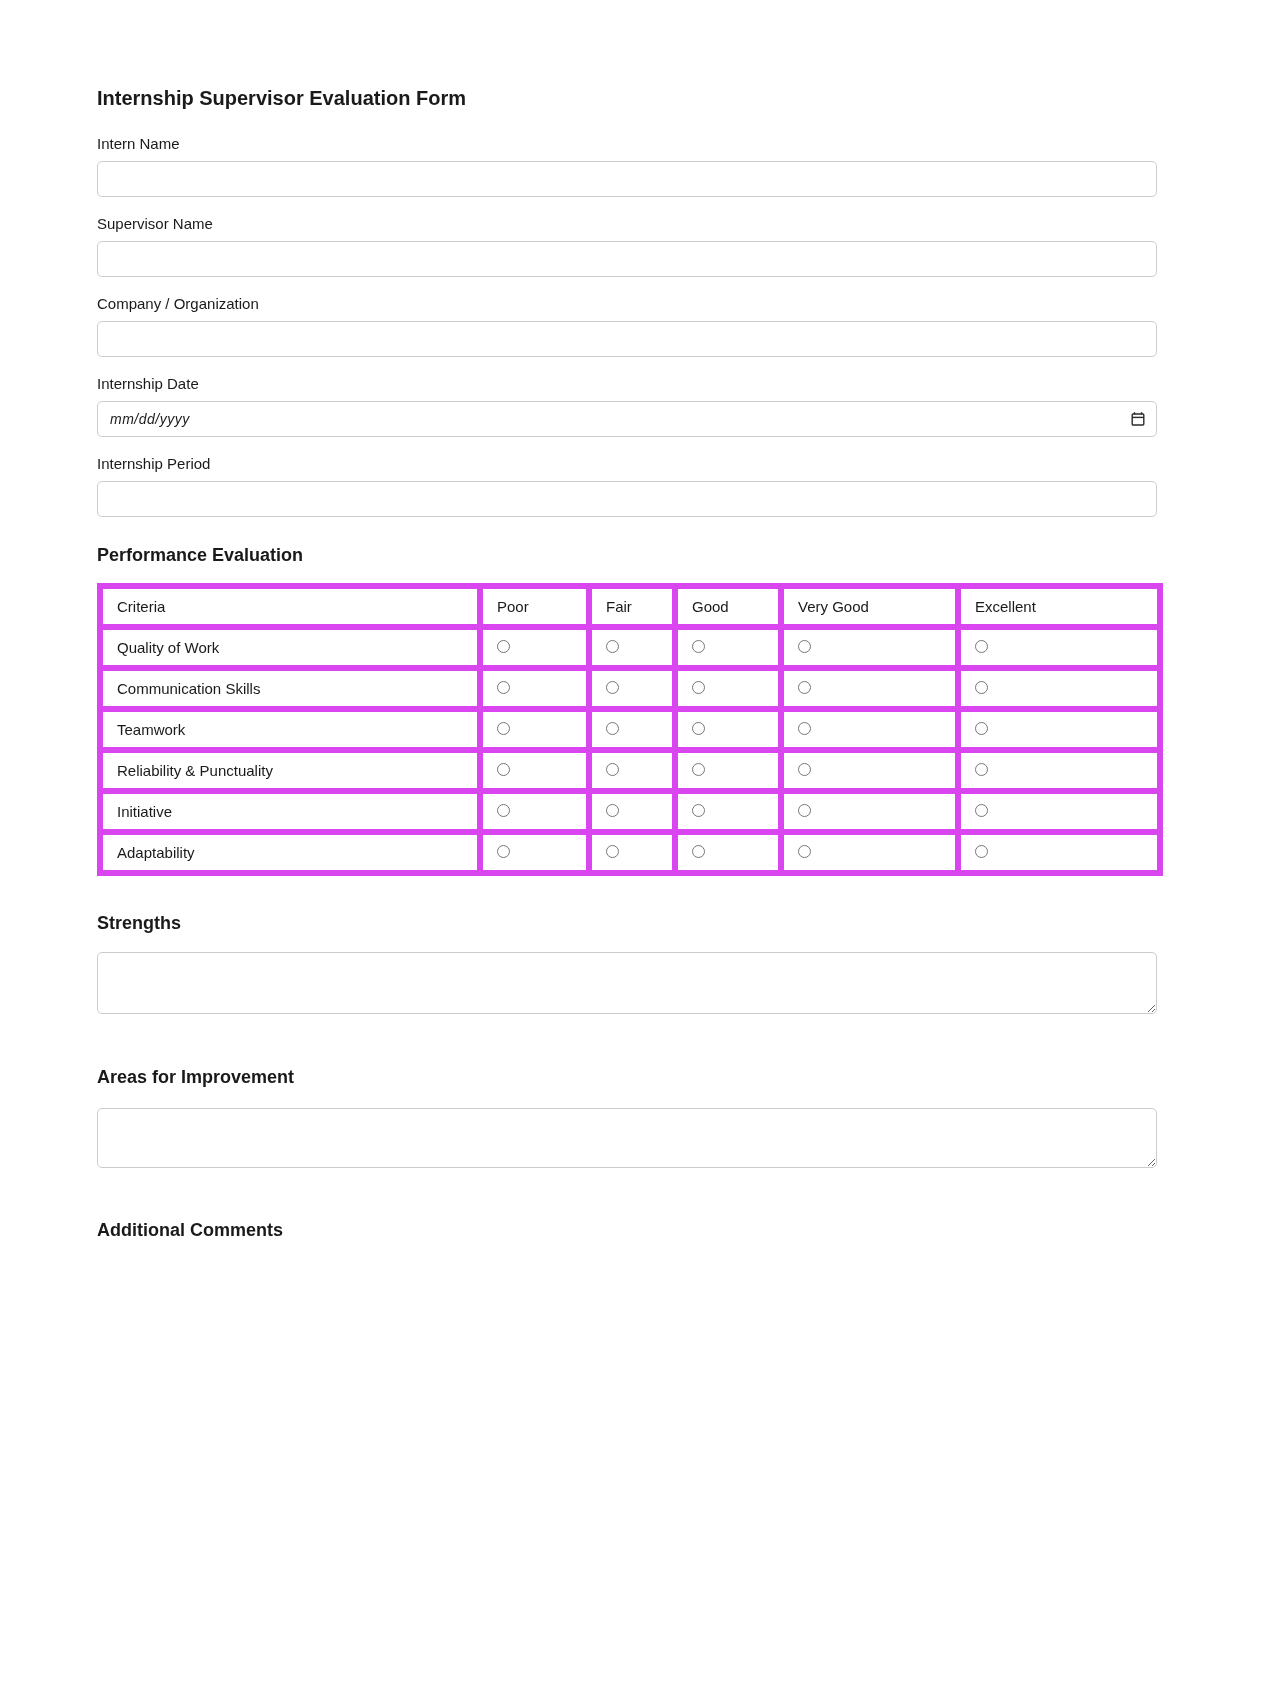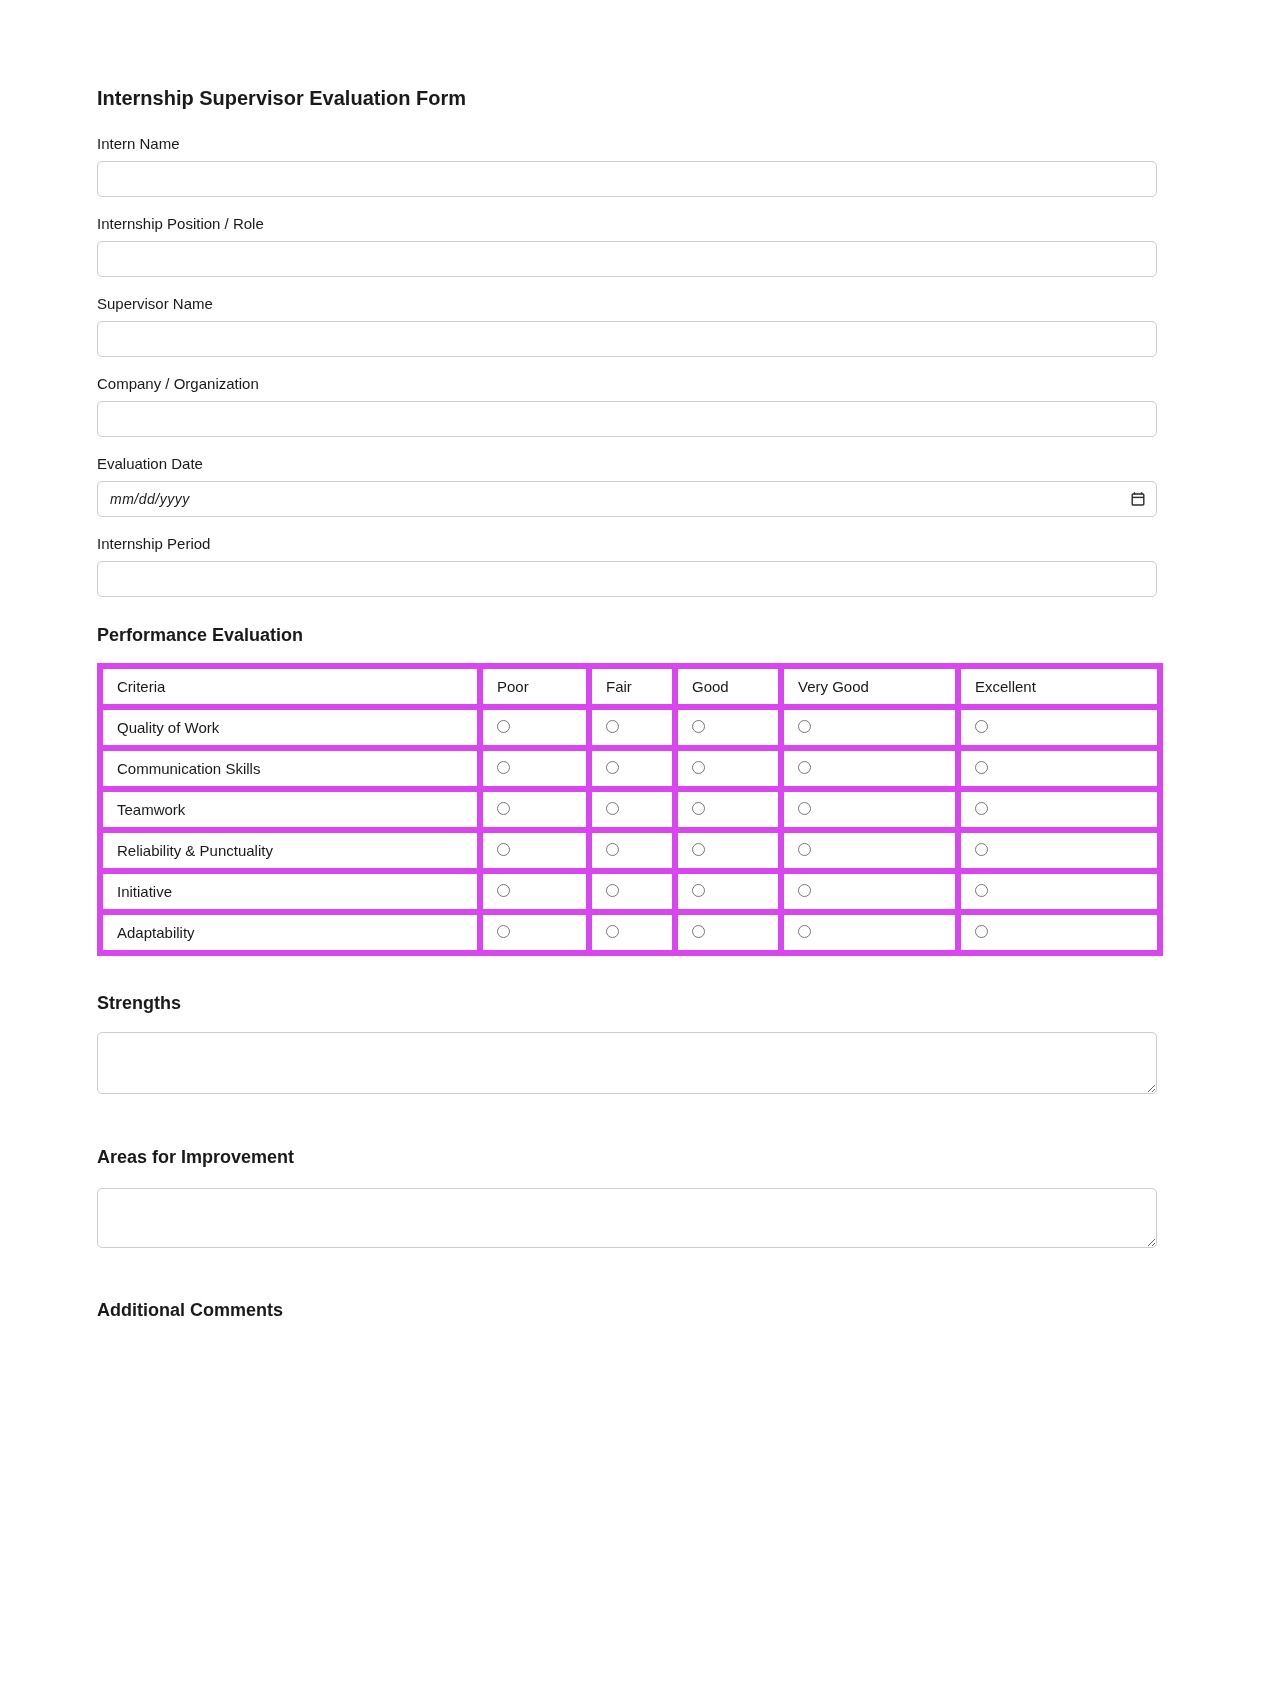--- a/index.html
+++ b/index.html
@@ -113,37 +113,33 @@
 
 <div class="page">
 
   <h1 class="page-title">Internship Supervisor Evaluation Form</h1>
 
   <div class="field">
     <label class="field-label">Intern Name</label>
     <input type="text" class="text-input" value="" style="">
   </div>
 
-  <div class="field">
-    <label class="field-label">Internship Position / Role</label>
-    <input type="text" class="text-input" value="" style="">
-  </div>
 
   <div class="field">
     <label class="field-label">Supervisor Name</label>
     <input type="text" class="text-input" value="" style="">
   </div>
 
   <div class="field">
     <label class="field-label">Company / Organization</label>
     <input type="text" class="text-input" value="" style="">
   </div>
 
   <div class="field">
-    <label class="field-label">Evaluation Date</label>
+    <label class="field-label">Internship Date</label>
     <div class="date-input">
       <span class="date-placeholder">mm/dd/yyyy</span>
       <span class="cal-icon">
         <svg viewBox="0 0 16 16" fill="none" stroke="#2b2b2b" stroke-width="1.4">
           <path d="M4.5 1.2 V3.4"></path>
           <path d="M11.5 1.2 V3.4"></path>
           <rect x="2.2" y="3" width="11.6" height="11" rx="1"></rect>
           <path d="M2.2 6.4 H13.8"></path>
         </svg>
       </span>

